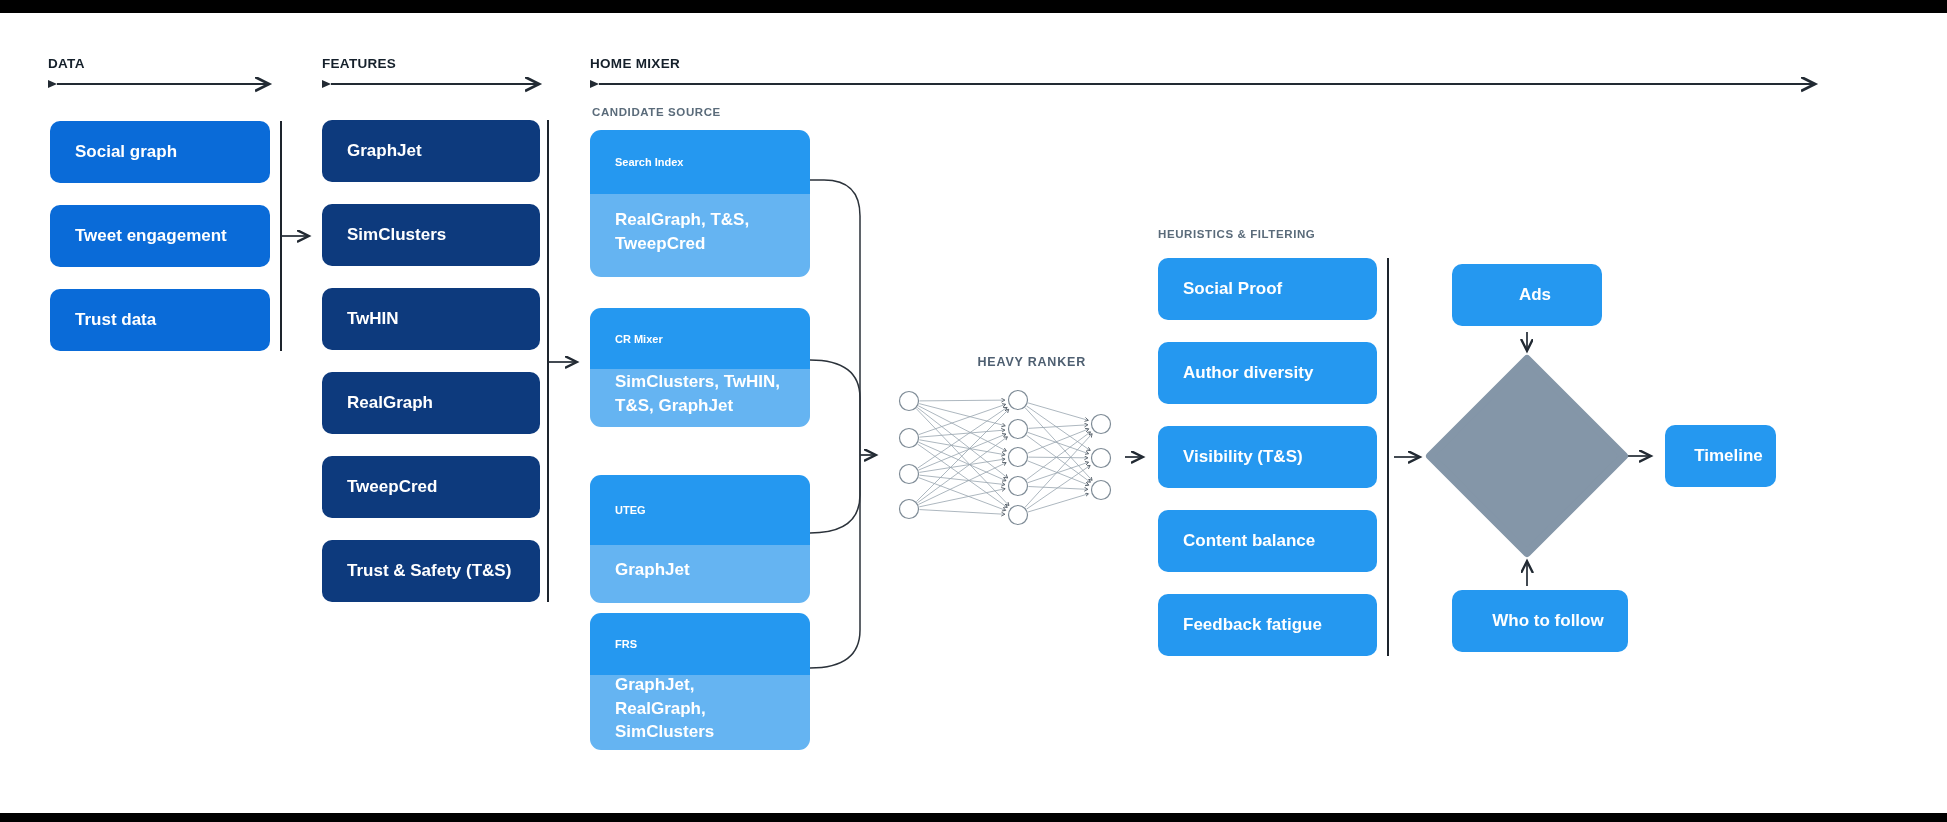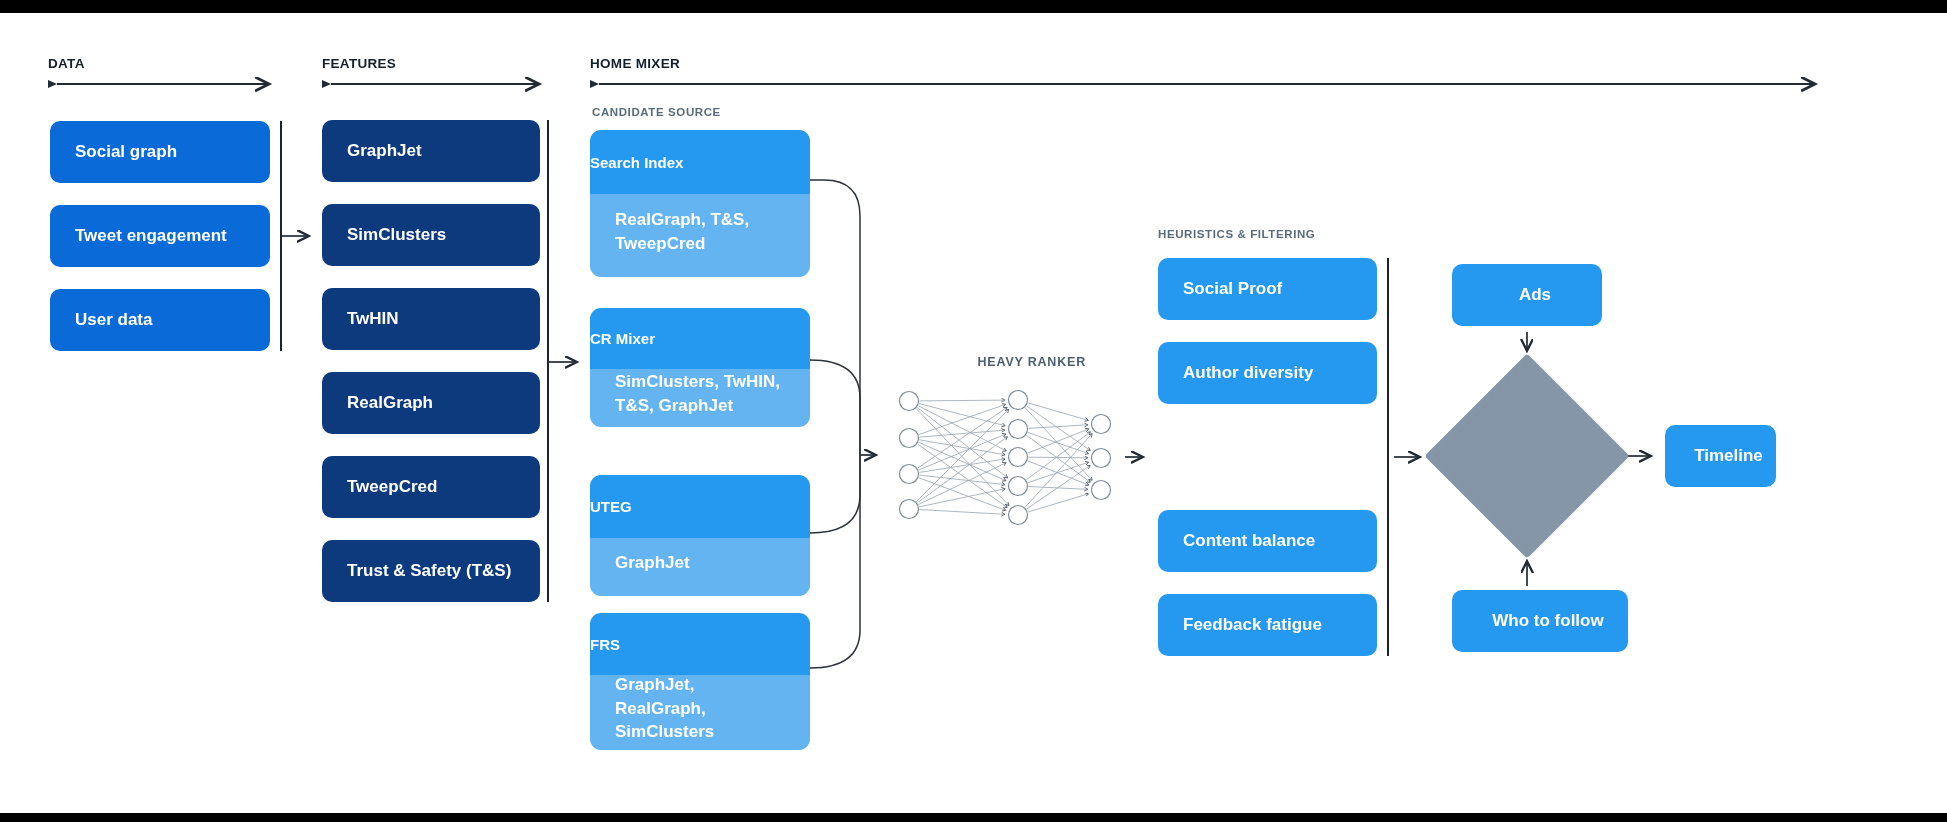--- a/index.html
+++ b/index.html
@@ -19,22 +19,22 @@
   .heavy-label{position:absolute;font-size:12.5px;font-weight:600;letter-spacing:.8px;color:var(--heavy_label);text-align:right;}
 
   .box{position:absolute;width:220px;height:62px;border-radius:10px;display:flex;align-items:center;
        color:#fff;font-size:17px;font-weight:700;padding-left:25px;box-sizing:border-box;}
   .box.med{background:var(--blue_medium);}
   .box.navy{background:var(--navy);width:218px;}
   .box.bright{background:var(--blue_bright);width:219px;}
   .box.center{justify-content:center;padding-left:16px;}
 
   .card{position:absolute;width:220px;border-radius:11px;overflow:hidden;}
-  .card-main{background:var(--blue_bright);display:flex;align-items:center;box-sizing:border-box;
-             color:#fff;font-size:15px;font-weight:700;}
+  .card-main{background:var(--blue_bright);display:flex;align-items:center;padding-left:25px;box-sizing:border-box;
+             color:#fff;font-size:11px;font-weight:700;}
   .card-sub{background:var(--blue_light);display:flex;align-items:center;padding:0 28px 8px 25px;box-sizing:border-box;
             color:#fff;font-size:17px;font-weight:700;line-height:1.4;}
 
   .diamond-label{position:absolute;color:#fff;font-size:17px;font-weight:700;}
   svg{position:absolute;left:0;top:0;pointer-events:none;}
   .flow{stroke:var(--line_dark);stroke-width:1.7;fill:none;}
   .trunk{stroke:#1d242c;stroke-width:2;fill:none;}
   .curve{stroke:#2b323a;stroke-width:1.5;fill:none;}
   .hdr{stroke:var(--line_dark);stroke-width:2;fill:none;}
   .nn-edge{stroke:var(--nn_stroke);stroke-width:.8;fill:none;}
@@ -54,21 +54,21 @@
   <div class="sub-label" style="left:1158px;top:228px">HEURISTICS &amp; FILTERING</div>
   <div class="heavy-label" style="left:926px;top:355px;width:160px">HEAVY RANKER</div>
 
   <div class="box med" style="left:50px;top:121px">
       <span>Social graph</span>
     </div>
   <div class="box med" style="left:50px;top:205px">
       <span>Tweet engagement</span>
     </div>
   <div class="box med" style="left:50px;top:289px">
-      <span>User data</span>
+      <span>Trust data</span>
     </div>
 
   <div class="box navy" style="left:322px;top:120px">
       <span>GraphJet</span>
     </div>
   <div class="box navy" style="left:322px;top:204px">
       <span>SimClusters</span>
     </div>
   <div class="box navy" style="left:322px;top:288px">
       <span>TwHIN</span>
@@ -93,41 +93,44 @@
   </div>
   <div class="card" style="left:590px;top:308px">
     <div class="card-main" style="height:61px">
         <span>CR Mixer</span>
       </div>
     <div class="card-sub" style="height:58px">
         <span>SimClusters, TwHIN, T&amp;S, GraphJet</span>
       </div>
   </div>
   <div class="card" style="left:590px;top:475px">
-    <div class="card-main" style="height:63px">
+    <div class="card-main" style="height:70px">
         <span>UTEG</span>
       </div>
     <div class="card-sub" style="height:58px">
         <span>GraphJet</span>
       </div>
   </div>
   <div class="card" style="left:590px;top:613px">
     <div class="card-main" style="height:62px">
         <span>FRS</span>
       </div>
     <div class="card-sub" style="height:75px">
         <span>GraphJet, RealGraph, SimClusters</span>
       </div>
   </div>
 
   <div class="box bright" style="left:1158px;top:258px">
       <span>Social Proof</span>
     </div>
   <div class="box bright" style="left:1158px;top:342px">
       <span>Author diversity</span>
+    </div>
+  <div class="box bright" style="left:1158px;top:426px">
+      <span>Visibility (T&amp;S)</span>
     </div>
   <div class="box bright" style="left:1158px;top:510px">
       <span>Content balance</span>
     </div>
   <div class="box bright" style="left:1158px;top:594px">
       <span>Feedback fatigue</span>
     </div>
 
   <div class="box bright center" style="left:1452px;top:264px;width:150px">
       <span>Ads</span>

